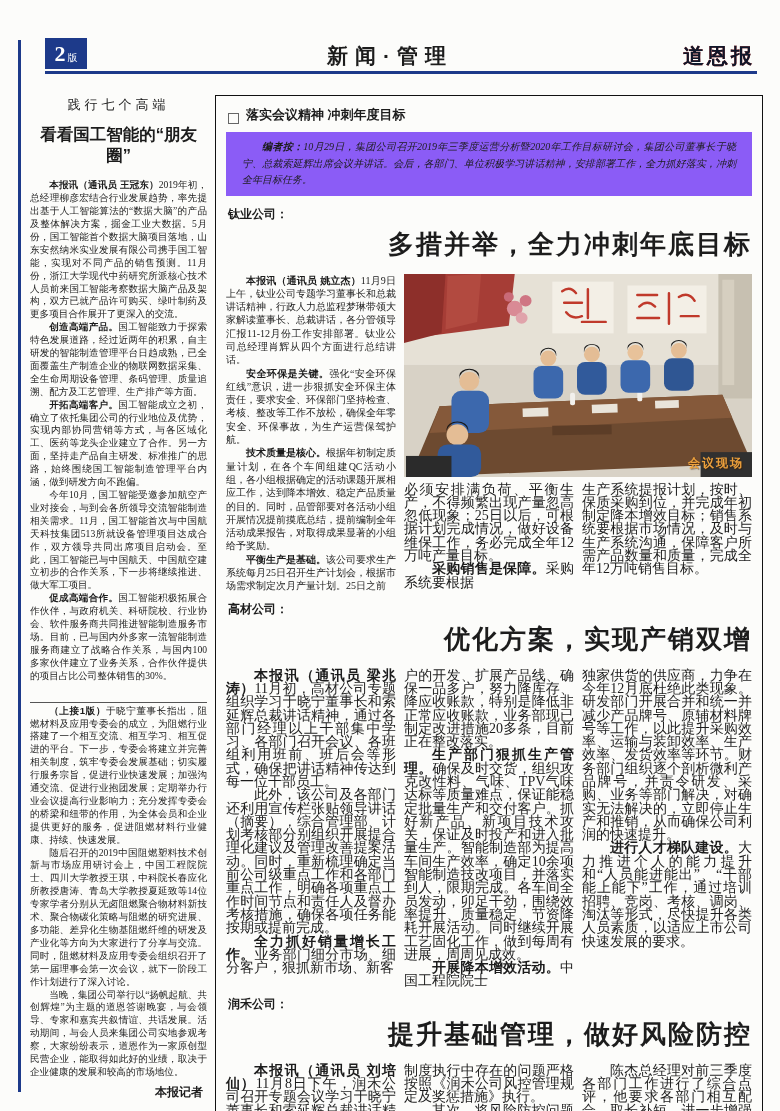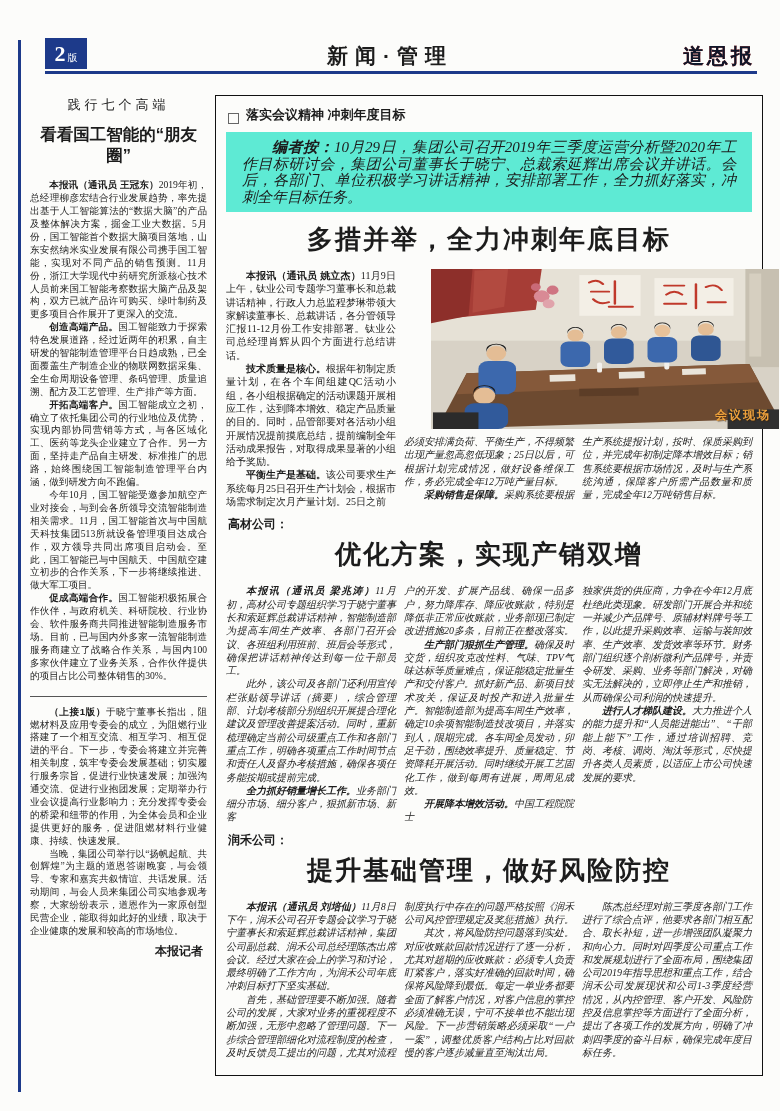--- a/index.html
+++ b/index.html
@@ -19,45 +19,45 @@
         text-shadow:0 0 .6px #c52a21;}
   .header-rule{position:absolute;left:45px;right:23px;top:71px;height:3px;background:#1d3a8a;}
   
   .left-col{position:absolute;left:30px;top:92px;width:177px;}
   .kicker{text-align:center;font-size:13px;letter-spacing:4px;margin:4px 0 10px 0;}
   .left-title{text-align:center;font-family:"Liberation Sans","DejaVu Sans",sans-serif;
         font-weight:bold;font-size:16.5px;line-height:1.25;margin-bottom:14px;}
   .bodytext{font-size:9.6px;line-height:12.9px;text-align:justify;}
   .bodytext p{margin:0;text-indent:2em;}
   .lead{font-family:"Liberation Sans","DejaVu Sans",sans-serif;font-weight:bold;}
-  .story2{border-top:1px solid #555;margin-top:13px;padding-top:9px;}
+  .story2{border-top:1px solid #555;margin-top:19px;padding-top:2px;}
   .byline{text-align:right;font-family:"Liberation Sans",sans-serif;font-weight:bold;
         font-size:12px;margin-top:5px;padding-right:4px;}
   
   .main-box{position:absolute;left:215px;top:95px;width:548px;border:1.5px solid #111;
         box-sizing:border-box;padding:8px 10px;background:#fcfcfa;}
   .theme-header{display:flex;align-items:flex-end;font-family:"Liberation Sans",sans-serif;
         font-weight:bold;font-size:13px;margin:2px 0 8px 2px;}
   .theme-square{display:inline-block;width:9px;height:9px;border:1.5px solid #666;
         margin-right:7px;flex:none;}
-  .editor-note{background:#5eead4;padding:7px 16px;font-size:15px;line-height:16.5px;
+  .editor-note{background:#8b5cf6;padding:7px 16px;font-size:10px;line-height:16.5px;
         font-style:italic;text-align:justify;text-indent:2em;margin-bottom:10px;}
   .company{font-family:"Liberation Sans",sans-serif;font-weight:bold;font-size:12px;
         margin:4px 0 2px 2px;}
-  .headline{text-align:center;font-family:"Liberation Sans","DejaVu Sans",sans-serif;
+  .headline{text-align:right;font-family:"Liberation Sans","DejaVu Sans",sans-serif;
         font-weight:bold;font-size:26px;letter-spacing:2px;margin:4px 0 12px 0;}
   .cols{display:flex;gap:8px;}
-  .col{flex:1;font-size:10px;line-height:13.3px;text-align:justify;font-style:italic;}
+  .col{flex:1;font-size:14px;line-height:13.3px;text-align:justify;}
   .col p{margin:0;text-indent:2em;}
   .col p.cont{text-indent:0;}
   .tiye-wrap{display:flex;gap:8px;margin-bottom:6px;}
   .tiye-c1{width:170px;flex:none;font-size:10px;line-height:13.3px;text-align:justify;}
   .tiye-c1 p{margin:0;text-indent:2em;}
   .tiye-right{flex:1;display:flex;flex-direction:column;}
-  .photo{position:relative;width:100%;height:160px;overflow:hidden;background:#4c1d95;margin-left:27px;}
+  .photo{position:relative;width:100%;height:203px;overflow:hidden;background:#4c1d95;}
   .photo svg{display:block;width:100%;height:100%;}
   .photo-caption{position:absolute;right:8px;bottom:5px;color:#eda13c;
         font-family:"Liberation Sans",sans-serif;font-weight:bold;font-size:12px;
         letter-spacing:2px;text-shadow:1px 1px 1px rgba(60,30,0,.55);}
   .tiye-bottom{display:flex;gap:8px;margin-top:6px;}
   .tiye-bottom .col{flex:1;}
   .article{margin-bottom:8px;}
 </style>
 </head>
 <body>
@@ -82,40 +82,43 @@
         <p><b class="lead">本报讯（通讯员 王冠东）</b><span>2019年初，总经理柳彦宏结合行业发展趋势，率先提出基于人工智能算法的“数据大脑”的产品及整体解决方案，掘金工业大数据。5月份，国工智能首个数据大脑项目落地，山东安然纳米实业发展有限公司携手国工智能，实现对不同产品的销售预测。11月份，浙江大学现代中药研究所派核心技术人员前来国工智能考察数据大脑产品及架构，双方已就产品许可购买、绿叶制药及更多项目合作展开了更深入的交流。</span></p>
         <p><b class="lead">创造高端产品。</b><span>国工智能致力于探索特色发展道路，经过近两年的积累，自主研发的智能制造管理平台日趋成熟，已全面覆盖生产制造企业的物联网数据采集、全生命周期设备管理、条码管理、质量追溯、配方及工艺管理、生产排产等方面。</span></p>
         <p><b class="lead">开拓高端客户。</b><span>国工智能成立之初，确立了依托集团公司的行业地位及优势，实现内部协同营销等方式，与各区域化工、医药等龙头企业建立了合作。另一方面，坚持走产品自主研发、标准推广的思路，始终围绕国工智能制造管理平台内涵，做到研发方向不跑偏。</span></p>
         <p><span>今年10月，国工智能受邀参加航空产业对接会，与到会各所领导交流智能制造相关需求。11月，国工智能首次与中国航天科技集团513所就设备管理项目达成合作，双方领导共同出席项目启动会。至此，国工智能已与中国航天、中国航空建立初步的合作关系，下一步将继续推进、做大军工项目。</span></p>
         <p><b class="lead">促成高端合作。</b><span>国工智能积极拓展合作伙伴，与政府机关、科研院校、行业协会、软件服务商共同推进智能制造服务市场。目前，已与国内外多家一流智能制造服务商建立了战略合作关系，与国内100多家伙伴建立了业务关系，合作伙伴提供的项目占比公司整体销售的30%。</span></p>
       </div>
     </div>
     <div class="story2">
       <div class="bodytext">
         <p><b class="lead">（上接1版）</b><span>于晓宁董事长指出，阻燃材料及应用专委会的成立，为阻燃行业搭建了一个相互交流、相互学习、相互促进的平台。下一步，专委会将建立并完善相关制度，筑牢专委会发展基础；切实履行服务宗旨，促进行业快速发展；加强沟通交流、促进行业抱团发展；定期举办行业会议提高行业影响力；充分发挥专委会的桥梁和纽带的作用，为全体会员和企业提供更好的服务，促进阻燃材料行业健康、持续、快速发展。</span></p>
+        <p><span>随后召开的2019中国阻燃塑料技术创新与市场应用研讨会上，中国工程院院士、四川大学教授王琪，中科院长春应化所教授唐涛、青岛大学教授夏延致等14位专家学者分别从无卤阻燃聚合物材料新技术、聚合物碳化策略与阻燃的研究进展、多功能、差异化生物基阻燃纤维的研发及产业化等方向为大家进行了分享与交流。同时，阻燃材料及应用专委会组织召开了第一届理事会第一次会议，就下一阶段工作计划进行了深入讨论。</span></p>
         <p><span>当晚，集团公司举行以“扬帆起航、共创辉煌”为主题的道恩答谢晚宴，与会领导、专家和嘉宾共叙情谊、共话发展。活动期间，与会人员来集团公司实地参观考察，大家纷纷表示，道恩作为一家原创型民营企业，能取得如此好的业绩，取决于企业健康的发展和较高的市场地位。</span></p>
       </div>
       <div class="byline">本报记者</div>
     </div>
   </div>
 
   <div class="main-box">
 
     <div class="theme-header">
       <span class="theme-square"></span>
       <span>落实会议精神 冲刺年度目标</span>
     </div>
 
     <div class="editor-note"><b class="lead">编者按：</b><span>10月29日，集团公司召开2019年三季度运营分析暨2020年工作目标研讨会，集团公司董事长于晓宁、总裁索延辉出席会议并讲话。会后，各部门、单位积极学习讲话精神，安排部署工作，全力抓好落实，冲刺全年目标任务。</span></div>
 
     <div class="article">
+      <div class="company">钛业公司：</div>
       <div class="headline">多措并举，全力冲刺年底目标</div>
       <div class="tiye-wrap">
         <div class="tiye-c1">
           <p><b class="lead">本报讯（通讯员 姚立杰）</b><span>11月9日上午，钛业公司专题学习董事长和总裁讲话精神，行政人力总监程梦琳带领大家解读董事长、总裁讲话，各分管领导汇报11-12月份工作安排部署。钛业公司总经理肖辉从四个方面进行总结讲话。</span></p>
+          <p><b class="lead">安全环保是关键。</b><span>强化“安全环保红线”意识，进一步狠抓安全环保主体责任，要求安全、环保部门坚持检查、考核、整改等工作不放松，确保全年零安全、环保事故，为生产运营保驾护航。</span></p>
           <p><b class="lead">技术质量是核心。</b><span>根据年初制定质量计划，在各个车间组建QC活动小组，各小组根据确定的活动课题开展相应工作，达到降本增效、稳定产品质量的目的。同时，品管部要对各活动小组开展情况提前摸底总结，提前编制全年活动成果报告，对取得成果显著的小组给予奖励。</span></p>
           <p><b class="lead">平衡生产是基础。</b><span>该公司要求生产系统每月25日召开生产计划会，根据市场需求制定次月产量计划。25日之前</span></p>
         </div>
         <div class="tiye-right">
           <div class="photo">
             <svg viewBox="0 0 352 212" preserveAspectRatio="none">
               <rect width="352" height="212" fill="#d8d2c6"></rect>
               <rect x="0" y="0" width="352" height="95" fill="#e6e1d6"></rect>
               <rect x="318" y="0" width="34" height="130" fill="#c7c0b1"></rect>
               <rect x="322" y="6" width="12" height="110" fill="#d6cfc0"></rect>
@@ -176,21 +179,21 @@
           </div>
         </div>
       </div>
     </div>
 
     <div class="article">
       <div class="company">高材公司：</div>
       <div class="headline">优化方案，实现产销双增</div>
       <div class="cols">
         <div class="col">
-          <p><b class="lead">本报讯（通讯员 梁兆涛）</b><span>11月初，高材公司专题组织学习于晓宁董事长和索延辉总裁讲话精神，智能制造部为提高车间生产效率、各部门召开会议、各班组利用班前、班后会等形式，确保把讲话精神传达到每一位干部员工。</span></p>
+          <p><b class="lead">本报讯（通讯员 梁兆涛）</b><span>11月初，高材公司专题组织学习于晓宁董事长和索延辉总裁讲话精神，通过各部门经理以上干部集中学习、各部门召开会议、各班组利用班前、班后会等形式，确保把讲话精神传达到每一位干部员工。</span></p>
           <p><span>此外，该公司及各部门还利用宣传栏张贴领导讲话（摘要），综合管理部、计划考核部分别组织开展提合理化建议及管理改善提案活动。同时，重新梳理确定当前公司级重点工作和各部门重点工作，明确各项重点工作时间节点和责任人及督办考核措施，确保各项任务能按期或提前完成。</span></p>
           <p><b class="lead">全力抓好销量增长工作。</b><span>业务部门细分市场、细分客户，狠抓新市场、新客</span></p>
         </div>
         <div class="col">
           <p class="cont"><span>户的开发、扩展产品线、确保一品多户，努力降库存、降应收账款，特别是降低非正常应收账款，业务部现已制定改进措施20多条，目前正在整改落实。</span></p>
           <p><b class="lead">生产部门狠抓生产管理。</b><span>确保及时交货，组织攻克改性料、气味、TPV气味达标等质量难点，保证能稳定批量生产和交付客户。抓好新产品、新项目技术攻关，保证及时投产和进入批量生产。智能制造部为提高车间生产效率，确定10余项智能制造技改项目，并落实到人，限期完成。各车间全员发动，卯足干劲，围绕效率提升、质量稳定、节资降耗开展活动。同时继续开展工艺固化工作，做到每周有进展，周周见成效。</span></p>
           <p><b class="lead">开展降本增效活动。</b><span>中国工程院院士</span></p>
         </div>
         <div class="col">
           <p class="cont"><span>独家供货的供应商，力争在今年12月底杜绝此类现象。研发部门开展合并和统一并减少产品牌号、原辅材料牌号等工作，以此提升采购效率、运输与装卸效率、生产效率、发货效率等环节。财务部门组织逐个剖析微利产品牌号，并责令研发、采购、业务等部门解决，对确实无法解决的，立即停止生产和推销，从而确保公司利润的快速提升。</span></p>

